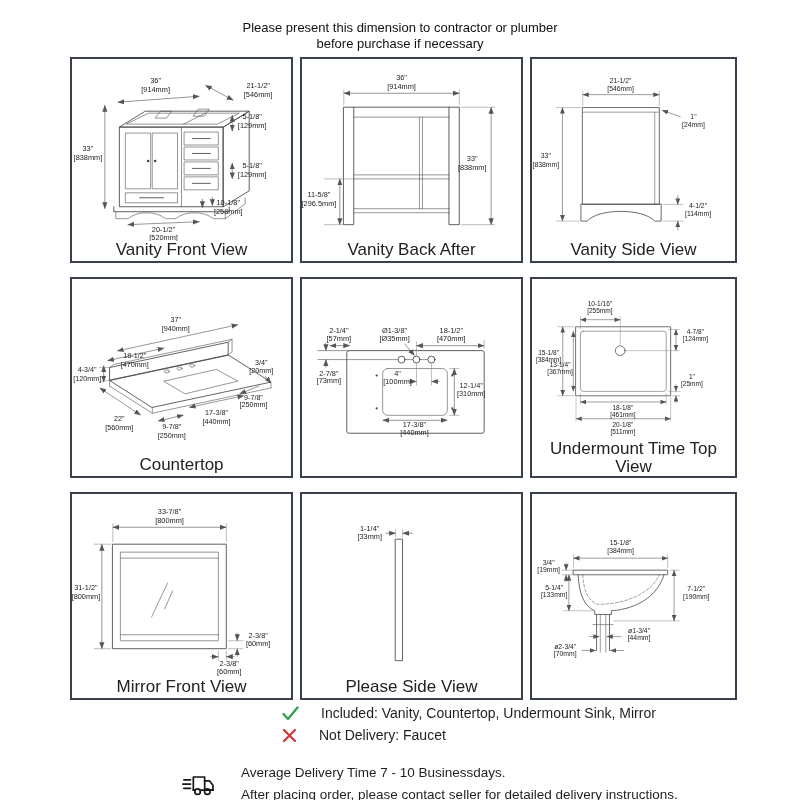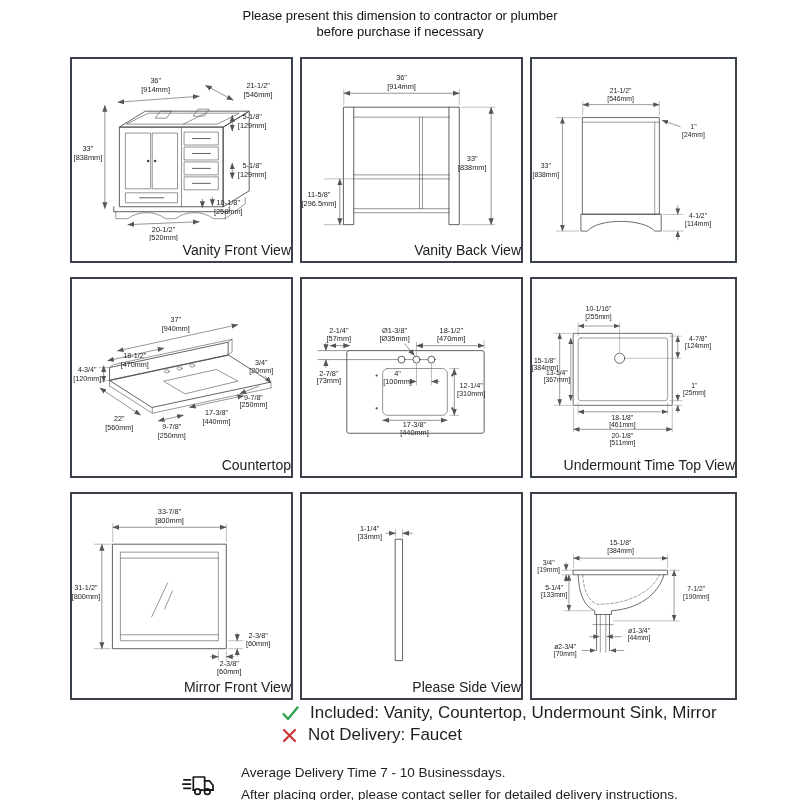--- a/index.html
+++ b/index.html
@@ -1,31 +1,31 @@
 <!DOCTYPE html>
 <html><head>
 <meta charset="utf-8">
 <style>
   html,body{margin:0;padding:0;background:#fff;}
   .page{position:relative;width:800px;height:800px;background:#fff;font-family:"Liberation Sans",sans-serif;color:#1f1f1f;overflow:hidden;}
-  .hdr{position:absolute;top:8px;left:0;width:800px;text-align:center;font-size:13px;line-height:16px;color:#111;}
+  .hdr{position:absolute;top:20px;left:0;width:800px;text-align:center;font-size:13px;line-height:16px;color:#111;}
   .grid{position:absolute;top:57px;left:70px;display:grid;grid-template-columns:223px 223px 207px;grid-template-rows:206px 201px 208px;column-gap:7px;row-gap:14px;}
   .panel{border:2px solid #3a404c;background:#fff;display:flex;flex-direction:column;box-sizing:border-box;}
   .panel svg{flex:1 1 auto;width:100%;height:calc(100% - 20px);}
-  .ptitle{flex:0 0 20px;text-align:right;font-size:14px;color:#222;line-height:18px;}
+  .ptitle{flex:0 0 20px;text-align:center;font-size:17px;color:#222;line-height:18px;}
   svg text{font-family:"Liberation Sans",sans-serif;font-size:7.4px;fill:#222;text-anchor:middle;}
   .dr{fill:none;stroke:#4e4e4e;stroke-width:0.9;stroke-linejoin:round;stroke-linecap:round;}
   .thin{stroke-width:0.6;}
   .dm{fill:none;stroke:#5a5a5a;stroke-width:0.65;}
   .ext{fill:none;stroke:#7a7a7a;stroke-width:0.5;}
   .dsh{stroke-dasharray:3 2.2;}
   .dot{fill:#444;stroke:none;}
   .wh{fill:#fff;}
   .footer{position:absolute;top:702px;left:0;width:800px;}
-  .inc-row{display:flex;align-items:center;gap:11px;margin-left:282px;height:22px;font-size:17px;}
+  .inc-row{display:flex;align-items:center;gap:22px;margin-left:282px;height:22px;font-size:14px;}
   .delivery{display:flex;gap:25px;margin-left:182px;margin-top:16px;align-items:center;}
   .delivery .lines div{font-size:13.5px;line-height:22px;}
   .icn{flex:0 0 auto;}
 </style>
 </head>
 <body>
 
 <svg width="0" height="0" style="position:absolute" aria-hidden="true">
   <defs>
     <marker id="ar" markerUnits="userSpaceOnUse" markerWidth="7" markerHeight="7" refX="6.5" refY="3.5" orient="auto-start-reverse">
@@ -141,21 +141,21 @@
           <text x="171" y="111">[838mm]</text>
         </g>
         <g>
           <line class="ext" x1="52" y1="120" x2="22" y2="120"></line>
             <line class="ext" x1="42" y1="166" x2="22" y2="166"></line>
           <line class="dm" x1="38" y1="120" x2="38" y2="166" marker-start="url(#ar)" marker-end="url(#ar)"></line>
           <text x="17" y="138">11-5/8"</text>
           <text x="17" y="147">[296.5mm]</text>
         </g>
       </svg>
-      <div class="ptitle">Vanity Back View</div>
+      <div class="ptitle">Vanity Back After</div>
     </div>
 
     <div class="panel">
       <svg viewBox="0 0 220 182">
         <g class="dr">
           <rect x="55" y="45" width="83" height="105"></rect>
           <line x1="55" y1="50" x2="138" y2="50" class="thin"></line>
           <line x1="133" y1="50" x2="133" y2="150" class="thin"></line>
           <path d="M53,150 V168 H60 C72,154 120,154 133,168 H140 V150 Z"></path>
         </g>
@@ -180,20 +180,21 @@
         </g>
         <g>
           <line class="ext" x1="142" y1="150" x2="164" y2="150"></line>
             <line class="ext" x1="142" y1="168" x2="164" y2="168"></line>
           <line class="dm" x1="158" y1="140" x2="158" y2="150" marker-end="url(#ar)"></line>
           <line class="dm" x1="158" y1="178" x2="158" y2="168" marker-end="url(#ar)"></line>
           <text x="180" y="154">4-1/2"</text>
           <text x="180" y="163">[114mm]</text>
         </g>
       </svg>
+      <div class="ptitle">Vanity Side View</div>
     </div>
 
     <div class="panel">
       <svg viewBox="0 0 220 182">
         <g class="dr">
           <polygon points="36,104 158,78 202,106 80,132"></polygon>
           <line x1="36" y1="104" x2="36" y2="110" class="thin"></line>
           <line x1="80" y1="132" x2="80" y2="138" class="thin"></line>
           <line x1="202" y1="106" x2="202" y2="112" class="thin"></line>
           <polyline points="36,110 80,138 202,112" class="thin"></polyline>

